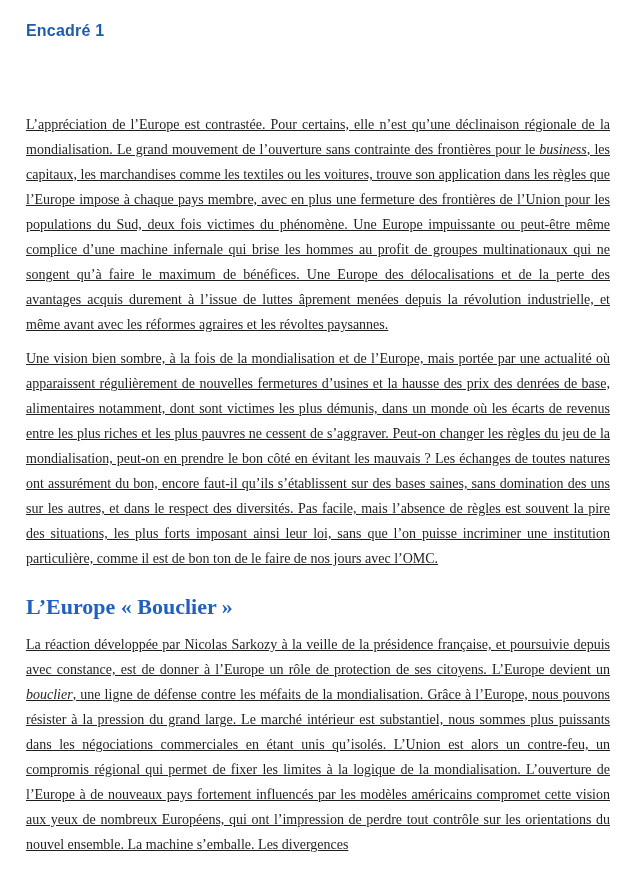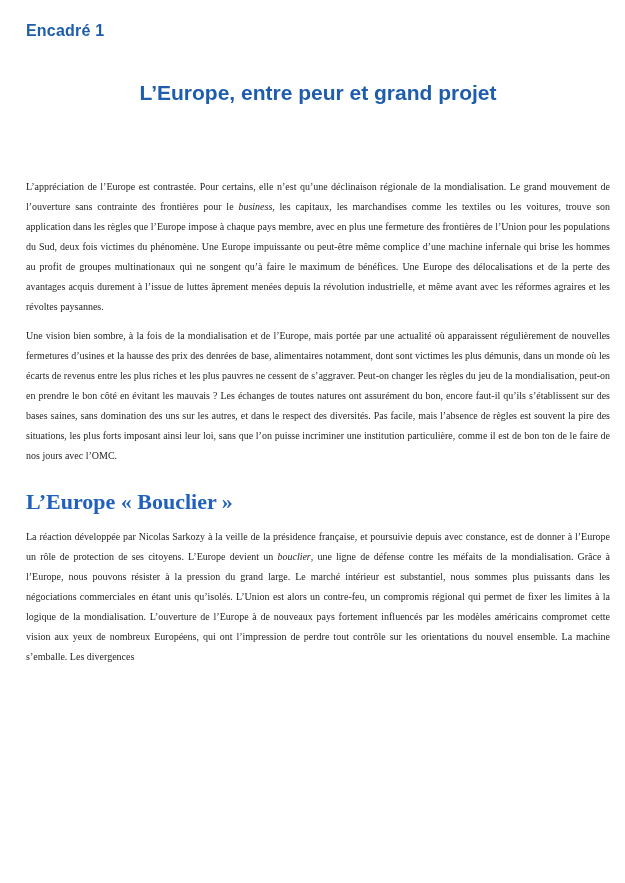--- a/index.html
+++ b/index.html
@@ -30,24 +30,25 @@
   .page-title {
     font-family: "Liberation Sans", sans-serif;
     font-weight: bold;
     font-size: 21px;
     line-height: 25px;
     color: #1e5dad;
     text-align: center;
     margin: 40px 0 0 0;
   }
   .body-par {
-    font-size: 10px;
-    line-height: 20px;
+    font-size: 14px;
+    line-height: 25px;
     text-align: justify;
     margin: 0;
+    text-decoration: underline;
   }
   .body-par em {
     font-style: italic;
   }
   .p1 { margin-top: 72px; }
   .p2 { margin-top: 9px; }
   .section-heading {
     font-family: "Liberation Serif", serif;
     font-weight: bold;
     font-size: 22px;
@@ -57,21 +58,20 @@
   }
   .p3 { margin-top: 15px; }
 </style>
 </head>
 <body>
 
 <div class="page">
 
   <div class="box-label">Encadré 1</div>
 
-  <h1 class="page-title">L’Europe, entre peur et grand projet</h1>
 
   <p class="body-par p1"><span>L’appréciation de l’Europe est contrastée. Pour certains, elle n’est qu’une déclinaison régionale de la mondialisation. Le grand mouvement de l’ouverture sans contrainte des frontières pour le </span><em>business</em><span>, les capitaux, les marchandises comme les textiles ou les voitures, trouve son application dans les règles que l’Europe impose à chaque pays membre, avec en plus une fermeture des frontières de l’Union pour les populations du Sud, deux fois victimes du phénomène. Une Europe impuissante ou peut-être même complice d’une machine infernale qui brise les hommes au profit de groupes multinationaux qui ne songent qu’à faire le maximum de bénéfices. Une Europe des délocalisations et de la perte des avantages acquis durement à l’issue de luttes âprement menées depuis la révolution industrielle, et même avant avec les réformes agraires et les révoltes paysannes.</span></p>
 
   <p class="body-par p2">Une vision bien sombre, à la fois de la mondialisation et de l’Europe, mais portée par une actualité où apparaissent régulièrement de nouvelles fermetures d’usines et la hausse des prix des denrées de base, alimentaires notamment, dont sont victimes les plus démunis, dans un monde où les écarts de revenus entre les plus riches et les plus pauvres ne cessent de s’aggraver. Peut-on changer les règles du jeu de la mondialisation, peut-on en prendre le bon côté en évitant les mauvais ? Les échanges de toutes natures ont assurément du bon, encore faut-il qu’ils s’établissent sur des bases saines, sans domination des uns sur les autres, et dans le respect des diversités. Pas facile, mais l’absence de règles est souvent la pire des situations, les plus forts imposant ainsi leur loi, sans que l’on puisse incriminer une institution particulière, comme il est de bon ton de le faire de nos jours avec l’OMC.</p>
 
   <h2 class="section-heading">L’Europe « Bouclier »</h2>
 
   <p class="body-par p3"><span>La réaction développée par Nicolas Sarkozy à la veille de la présidence française, et poursuivie depuis avec constance, est de donner à l’Europe un rôle de protection de ses citoyens. L’Europe devient un </span><em>bouclier</em><span>, une ligne de défense contre les méfaits de la mondialisation. Grâce à l’Europe, nous pouvons résister à la pression du grand large. Le marché intérieur est substantiel, nous sommes plus puissants dans les négociations commerciales en étant unis qu’isolés. L’Union est alors un contre-feu, un compromis régional qui permet de fixer les limites à la logique de la mondialisation. L’ouverture de l’Europe à de nouveaux pays fortement influencés par les modèles américains compromet cette vision aux yeux de nombreux Européens, qui ont l’impression de perdre tout contrôle sur les orientations du nouvel ensemble. La machine s’emballe. Les divergences</span></p>
 
 </div>

